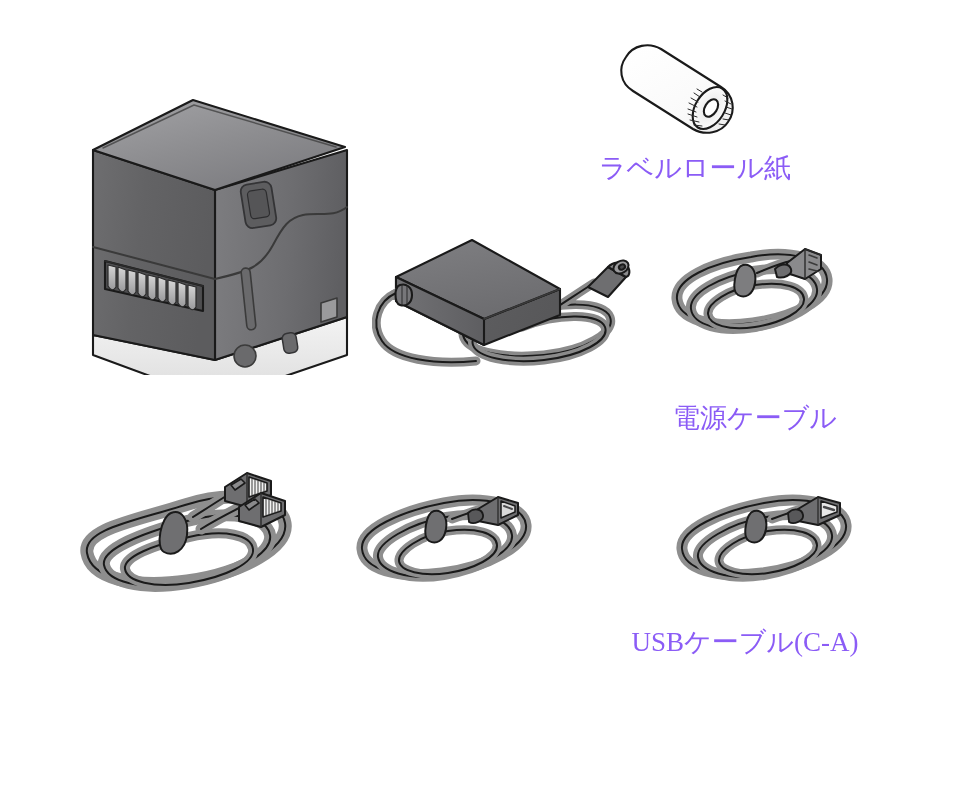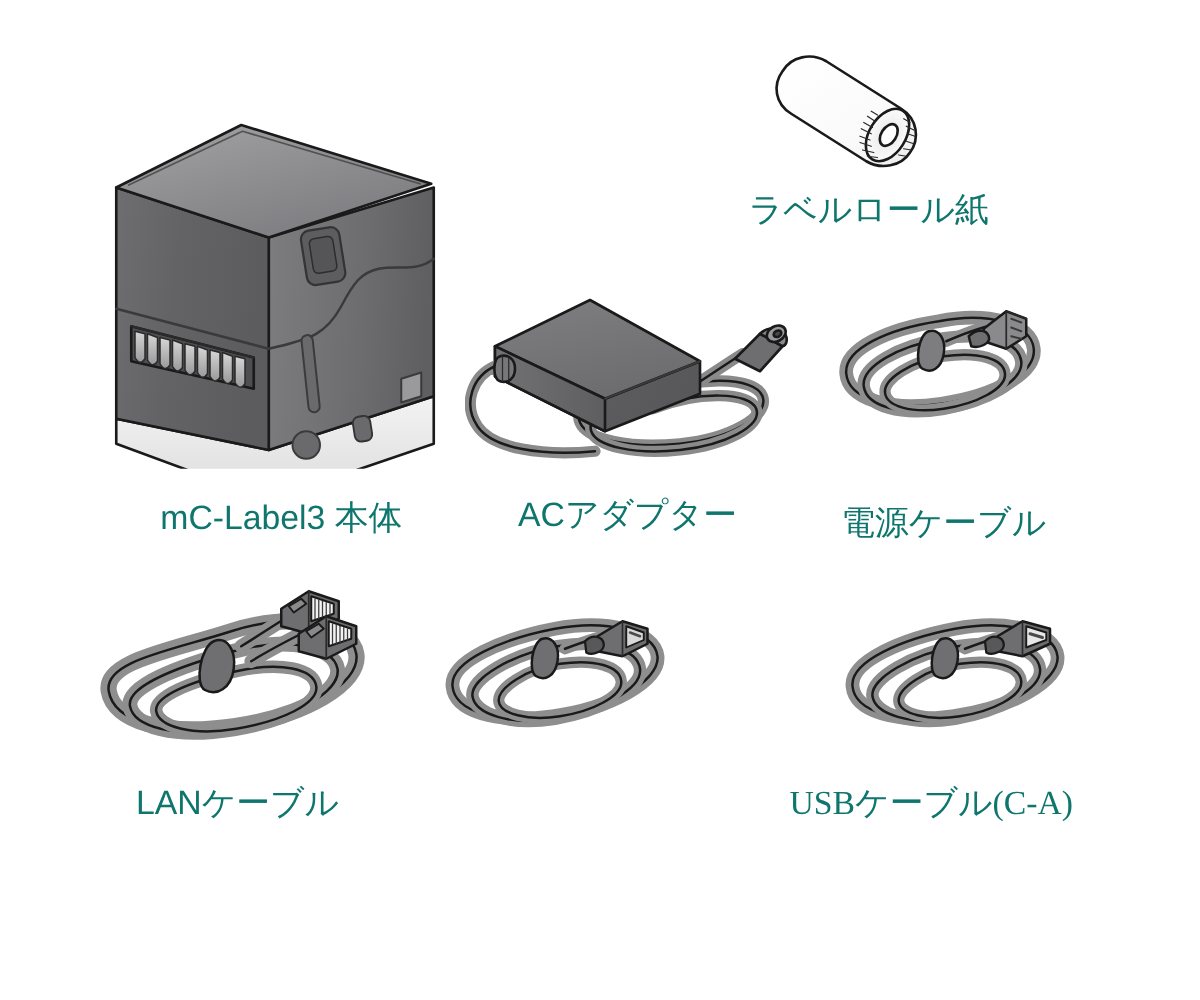--- a/index.html
+++ b/index.html
@@ -27,21 +27,21 @@
   }
   .art {
     position: absolute;
     left: 0; top: 0;
   }
   .caption {
     position: absolute;
     text-align: center;
     font-size: 27px;
     line-height: 1.05;
-    color: #0f766e;
+    color: #8b5cf6;
     white-space: nowrap;
     font-family: "Liberation Sans", "DejaVu Sans", sans-serif;
   }
   
   .cap-printer   { left: 60px;  top: 400px; width: 330px; }
   .cap-adapter   { left: 372px; top: 398px; width: 260px; }
   .cap-power     { left: 630px; top: 404px; width: 250px; }
   .cap-roll      { left: 540px; top: 154px; width: 310px; }
   .cap-lan       { left: 50px;  top: 628px; width: 280px; }
   .cap-usbcc     { left: 290px; top: 628px; width: 300px; }
@@ -126,21 +126,20 @@
         <rect x="168" y="128" width="31" height="44" rx="7" transform="rotate(-9 183 150)" fill="#5d5d5f" stroke="#343436" stroke-width="1.8"></rect>
         <rect x="174" y="135" width="19" height="28" rx="4" transform="rotate(-9 183 149)" fill="#555557" stroke="#2d2d2f" stroke-width="1.2"></rect>
 
         <rect x="208" y="278" width="14" height="20" rx="5" transform="rotate(-9 215 288)" fill="#6a6a6c" stroke="#343436" stroke-width="1.5"></rect>
 
         <path d="M246,248 L262,243 L262,262 L246,267 Z" fill="#9a9a9c" stroke="#3a3a3a" stroke-width="1.6"></path>
       </g>
     </svg>
   </div>
 
-  <div class="caption cap-printer">mC-Label3 本体</div>
 
   <div class="item art-roll">
     <svg class="art" width="150" height="125" viewBox="0 0 150 125">
       <defs>
         <linearGradient id="gRoll" x1="0.1" y1="0" x2="0.9" y2="1">
           <stop offset="0%" stop-color="#ffffff"></stop>
           <stop offset="70%" stop-color="#fafafa"></stop>
           <stop offset="100%" stop-color="#ededed"></stop>
         </linearGradient>
         <radialGradient id="gCore" cx="0.5" cy="0.5" r="0.6">
@@ -241,21 +240,20 @@
           <path d="M28,80 C34,78 40,82 40,90 C40,98 34,102 28,100 C22,98 22,82 28,80 Z" fill="#77777a"></path>
           <g stroke="#2a2a2a" stroke-width="1">
             <path d="M30,80 L30,100"></path>
             <path d="M35,81 L35,99"></path>
           </g>
         </g>
       </g>
     </svg>
   </div>
 
-  <div class="caption cap-adapter">ACアダプター</div>
 
   <div class="item art-power">
     <svg class="art" width="180" height="130" viewBox="0 0 180 130">
       <g stroke="#1a1a1a" stroke-width="2" stroke-linejoin="round" stroke-linecap="round" fill="none">
 
         <path d="M86,22 C126,14 160,24 162,44 C164,64 130,82 88,88 C46,94 14,84 12,64 C10,44 46,28 86,22 Z" stroke="#8e8e8e" stroke-width="11"></path>
         <path d="M86,22 C126,14 160,24 162,44 C164,64 130,82 88,88 C46,94 14,84 12,64 C10,44 46,28 86,22 Z" stroke="#1a1a1a" stroke-width="2"></path>
 
         <path d="M88,36 C124,30 150,38 152,54 C154,70 124,86 90,92 C56,98 28,90 26,74 C24,58 54,42 88,36 Z" stroke="#8e8e8e" stroke-width="10"></path>
         <path d="M88,36 C124,30 150,38 152,54 C154,70 124,86 90,92 C56,98 28,90 26,74 C24,58 54,42 88,36 Z" stroke="#1a1a1a" stroke-width="2"></path>
@@ -331,21 +329,20 @@
             <path d="M197,36 L197,49"></path>
               <path d="M200,37 L200,48"></path>
             <path d="M203,38 L203,47"></path>
           </g>
           <path d="M170,40 L180,34 L184,38 L174,45 Z" fill="#8a8a8c" stroke="#1a1a1a" stroke-width="1.6"></path>
         </g>
       </g>
     </svg>
   </div>
 
-  <div class="caption cap-lan">LANケーブル</div>
 
   <div class="item art-usbcc">
     <svg class="art" width="190" height="115" viewBox="0 0 190 115">
       <g stroke="#1a1a1a" stroke-width="2" stroke-linejoin="round" stroke-linecap="round" fill="none">
         <path d="M92,18 C134,10 172,20 174,40 C176,60 136,82 90,88 C44,94 12,84 10,64 C8,44 50,26 92,18 Z" stroke="#8e8e8e" stroke-width="11"></path>
         <path d="M92,18 C134,10 172,20 174,40 C176,60 136,82 90,88 C44,94 12,84 10,64 C8,44 50,26 92,18 Z" stroke="#1a1a1a" stroke-width="2"></path>
 
         <path d="M94,32 C130,26 158,34 160,50 C162,66 128,84 92,90 C56,96 28,86 26,72 C24,58 58,38 94,32 Z" stroke="#8e8e8e" stroke-width="10"></path>
         <path d="M94,32 C130,26 158,34 160,50 C162,66 128,84 92,90 C56,96 28,86 26,72 C24,58 58,38 94,32 Z" stroke="#1a1a1a" stroke-width="2"></path>
 

